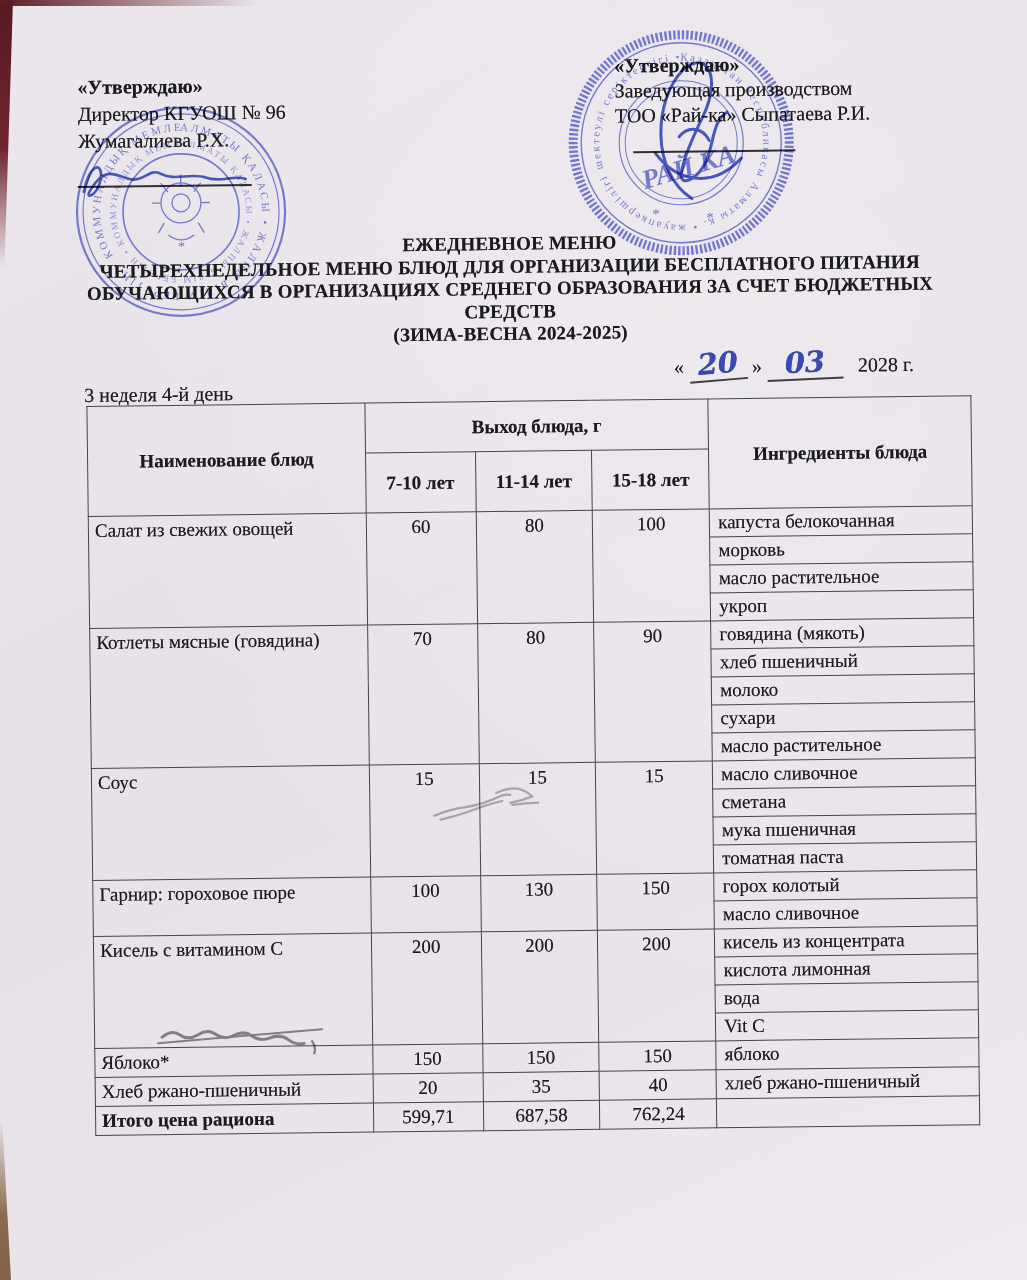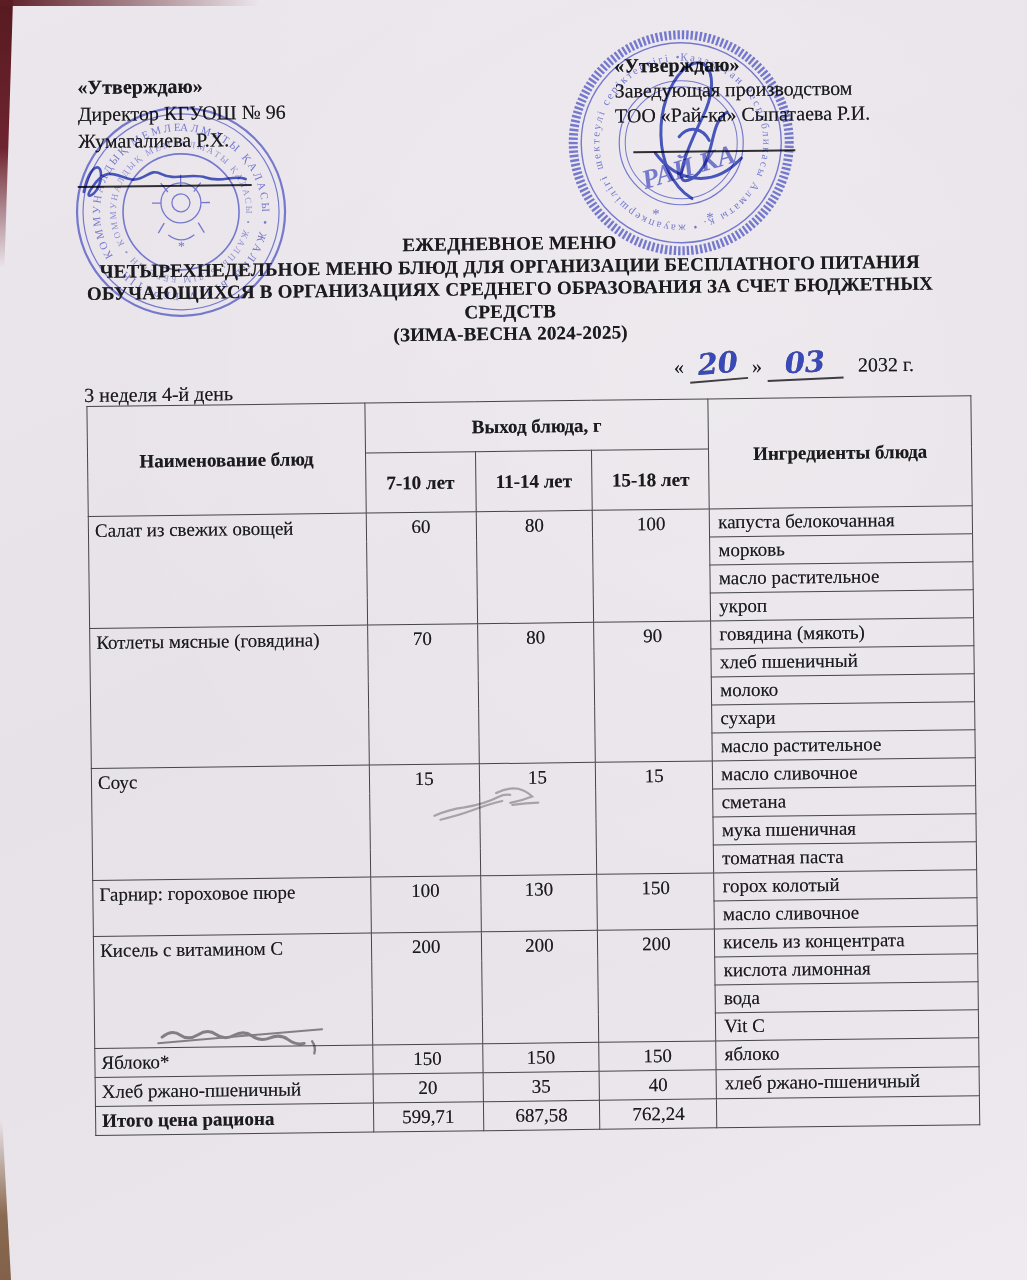--- a/index.html
+++ b/index.html
@@ -161,21 +161,21 @@
     <div>СРЕДСТВ</div>
     <div>(ЗИМА-ВЕСНА 2024-2025)</div>
   </div>
 
   <div class="date-line txt">
     <span>«</span>
     <span class="hw-slot hw-day"><span class="hand">20</span></span>
     <span>»</span>
     <span class="hw-slot hw-month"><span class="hand">03</span></span>
     <span>&nbsp;</span>
-    <span>2032 г.</span>
+    <span>2028 г.</span>
   </div>
 
   <div class="week-label txt">3 неделя 4-й день</div>
 
   <table class="menu txt">
     <colgroup>
         <col style="width:278px">
         <col style="width:110px">
         <col style="width:117px">
         <col style="width:117px">

